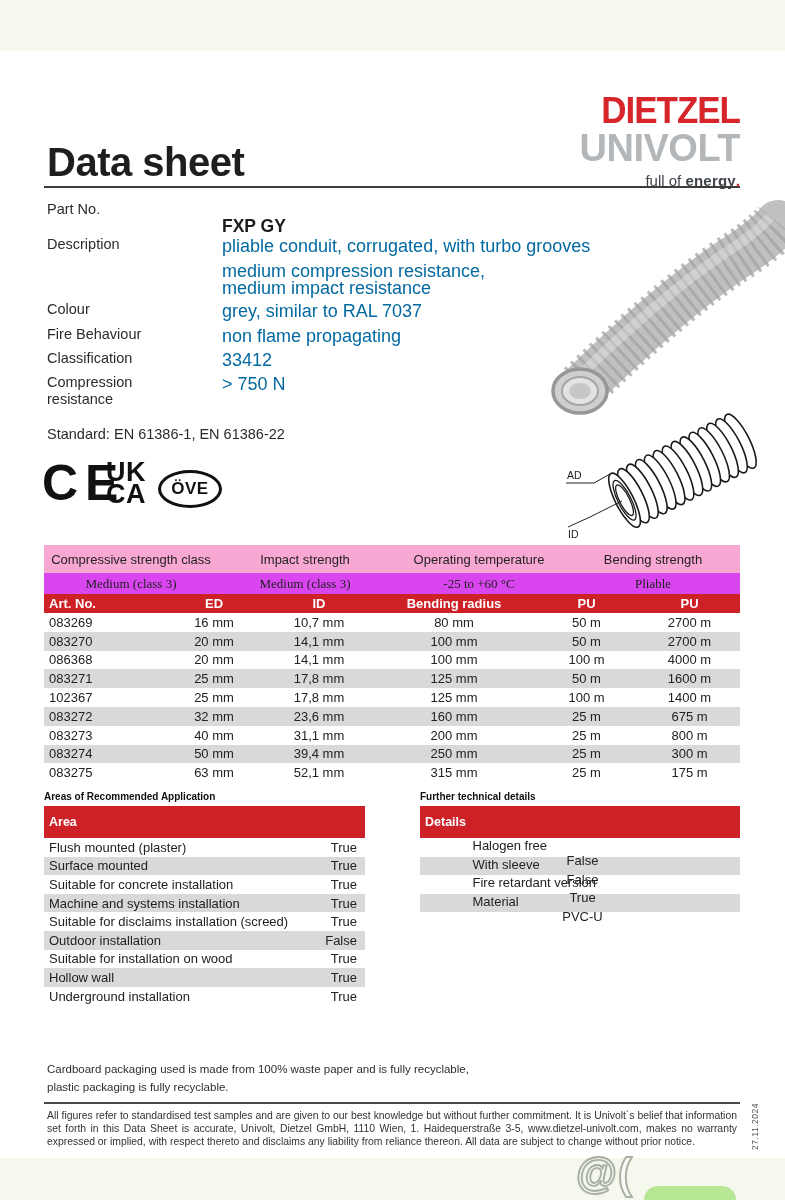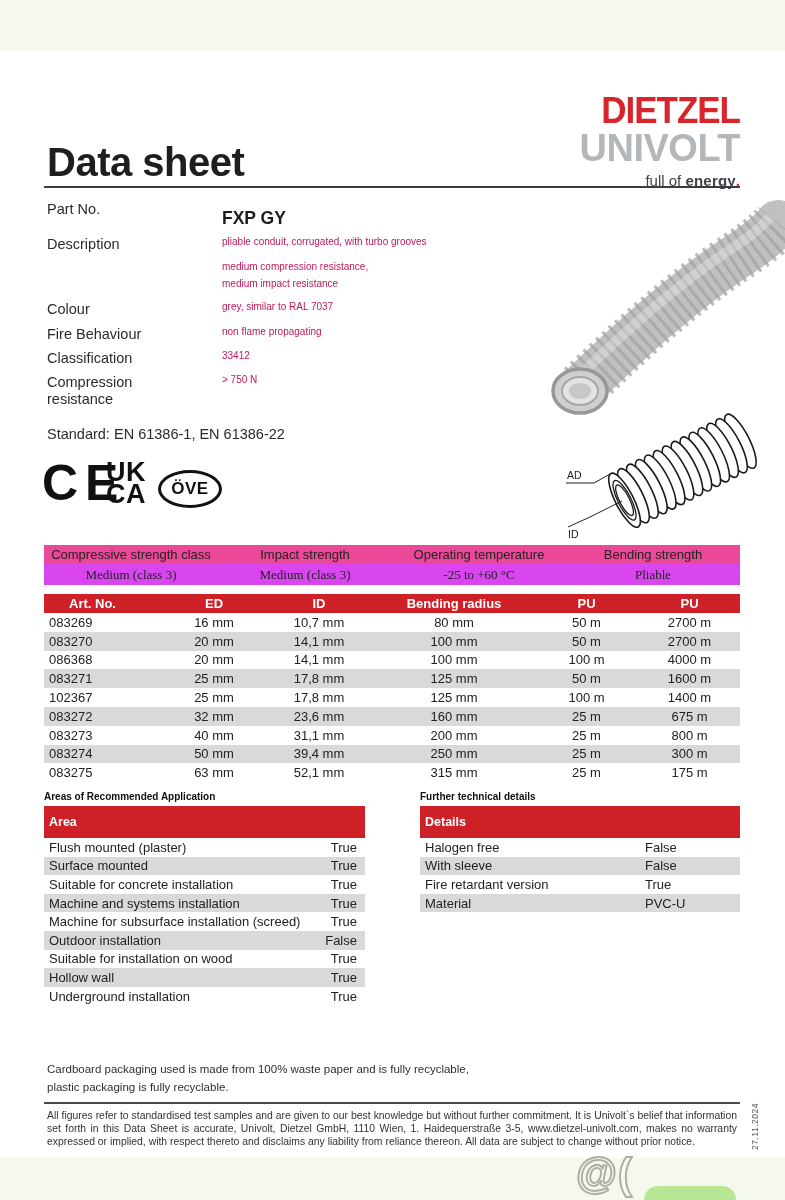--- a/index.html
+++ b/index.html
@@ -13,56 +13,56 @@
   .header-rule{left:44px;top:186px;width:696px;height:2px;background:#3c3c3c;}
   .logo{right:45px;top:92px;text-align:right;line-height:1;}
   .logo-top{font-size:35px;font-weight:bold;color:#d7252c;letter-spacing:-1px;transform:scaleY(1.04);}
   .logo-bottom{font-size:38px;font-weight:bold;color:#b3b7ba;letter-spacing:-0.5px;margin-top:2px;transform:scaleY(1.02);}
   .logo-tagline{font-size:15px;color:#3f444a;margin-top:6px;}
   .logo-tagline b{letter-spacing:0.2px;}
   .logo-tagline .dot{color:#d7252c;font-weight:bold;}
 
   
   .spec-label{left:47px;font-size:14.5px;color:#2b2b2b;}
-  .spec-value{left:222px;font-size:10px;color:#be185d;}
+  .spec-value{left:222px;font-size:18px;color:#0369a1;}
   .spec-part{font-size:17.5px;font-weight:bold;color:#1c1c1c;}
   .standard-label{left:47px;top:426px;font-size:14.5px;color:#2b2b2b;}
   .standard-value{left:114px;top:426px;font-size:14.5px;color:#2b2b2b;}
 
   
   .ce-mark{left:42px;top:454px;font-size:50px;font-weight:bold;color:#111;letter-spacing:7px;transform:scaleY(0.98);}
   .ukca-mark{left:106px;top:461px;font-size:27px;font-weight:bold;color:#111;line-height:22px;letter-spacing:0.5px;}
   .ove-mark{left:158px;top:470px;width:58px;height:32px;border:3.5px solid #111;border-radius:50%;
             display:flex;align-items:center;justify-content:center;font-size:17px;font-weight:bold;color:#111;letter-spacing:0.5px;}
 
   
   .strength-table{left:44px;top:545px;width:696px;font-size:13px;color:#222;}
-  .strength-head{display:grid;grid-template-columns:174px 174px 174px 174px;background:#ec4899;height:19px;align-items:center;}
+  .strength-head{display:grid;grid-template-columns:174px 174px 174px 174px;background:#f9a8d4;height:28px;align-items:center;}
   .strength-vals{display:grid;grid-template-columns:174px 174px 174px 174px;height:21px;align-items:center;background:#d946ef;font-family:Liberation Serif, serif;}
   .strength-table span{text-align:center;}
 
   .dim-table{left:44px;top:594px;width:696px;}
   .dim-head{display:grid;grid-template-columns:120px 100px 110px 160px 105px 101px;background:#ce2127;color:#fff;
             font-weight:bold;font-size:13px;height:19px;align-items:center;}
   .dim-head span{text-align:center;}
-  .dim-head span:first-child{text-align:left;padding-left:5px;margin-left:20px;}
+  .dim-head span:first-child{text-align:left;padding-left:5px;}
   .dim-body .tr{display:grid;grid-template-columns:120px 100px 110px 160px 105px 101px;height:18.8px;align-items:center;
                 font-size:13px;color:#222;background:#fff;}
   .dim-body .tr:nth-child(even){background:#d9d9d9;}
   .dim-body .td{text-align:center;}
   .dim-body .td.left{text-align:left;padding-left:5px;}
 
   .section-title{font-size:10px;font-weight:bold;color:#101010;}
   .red-bar{background:#ce2127;color:#fff;font-size:12.5px;font-weight:bold;height:32px;display:flex;align-items:center;padding-left:5px;}
   .bool-rows .row{display:flex;align-items:center;height:18.6px;font-size:13px;color:#222;background:#fff;}
   .bool-rows .row:nth-child(even){background:#d9d9d9;}
   .app-section{left:44px;top:791px;width:321px;}
   .app-section .row{justify-content:space-between;padding:0 8px 0 5px;}
   .det-section{left:420px;top:791px;width:320px;}
-  .det-section .row{padding-left:5px;}
+  .det-section .row{padding-left:5px;flex-direction:column;}
   .det-section .lab{width:220px;}
   .det-section .val{flex:1;}
   .bar-gap{height:4px;}
 
   
   .recycle-note{left:47px;top:1061px;font-size:11.5px;line-height:17.5px;color:#2e2e2e;}
   .footer-rule{left:44px;top:1102px;width:696px;height:1.5px;background:#4a4a4a;}
   .legal{left:47px;top:1109px;width:690px;font-size:10.4px;line-height:13.2px;color:#333;text-align:justify;}
   .date-stamp{left:750px;top:1094px;height:56px;font-size:8.5px;color:#555;writing-mode:vertical-rl;transform:rotate(180deg);letter-spacing:0.5px;}
 
@@ -81,21 +81,21 @@
 
   <div class="abs page-title">Data sheet</div>
   <div class="abs logo">
     <div class="logo-top">DIETZEL</div>
     <div class="logo-bottom">UNIVOLT</div>
     <div class="logo-tagline"><span>full of </span><b>energy</b><span class="dot">.</span></div>
   </div>
   <div class="abs header-rule"></div>
 
   <div class="abs spec-label" style="top:201px">Part No.</div>
-  <div class="abs spec-value spec-part" style="top:208px">FXP GY</div>
+  <div class="abs spec-value spec-part" style="top:216px">FXP GY</div>
 
   <div class="abs spec-label" style="top:236px">Description</div>
   <div class="abs spec-value" style="top:236px">pliable conduit, corrugated, with turbo grooves</div>
   <div class="abs spec-value" style="top:261px">medium compression resistance,</div>
   <div class="abs spec-value" style="top:278px">medium impact resistance</div>
 
   <div class="abs spec-label" style="top:301px">Colour</div>
   <div class="abs spec-value" style="top:301px">grey, similar to RAL 7037</div>
 
   <div class="abs spec-label" style="top:326px">Fire Behaviour</div>
@@ -269,21 +269,21 @@
         </div>
       <div class="row">
           <span class="lab">Suitable for concrete installation</span>
           <span class="val">True</span>
         </div>
       <div class="row">
           <span class="lab">Machine and systems installation</span>
           <span class="val">True</span>
         </div>
       <div class="row">
-          <span class="lab">Machine for subsurface installation (screed)</span>
+          <span class="lab">Suitable for disclaims installation (screed)</span>
           <span class="val">True</span>
         </div>
       <div class="row">
           <span class="lab">Outdoor installation</span>
           <span class="val">False</span>
         </div>
       <div class="row">
           <span class="lab">Suitable for installation on wood</span>
           <span class="val">True</span>
         </div>

